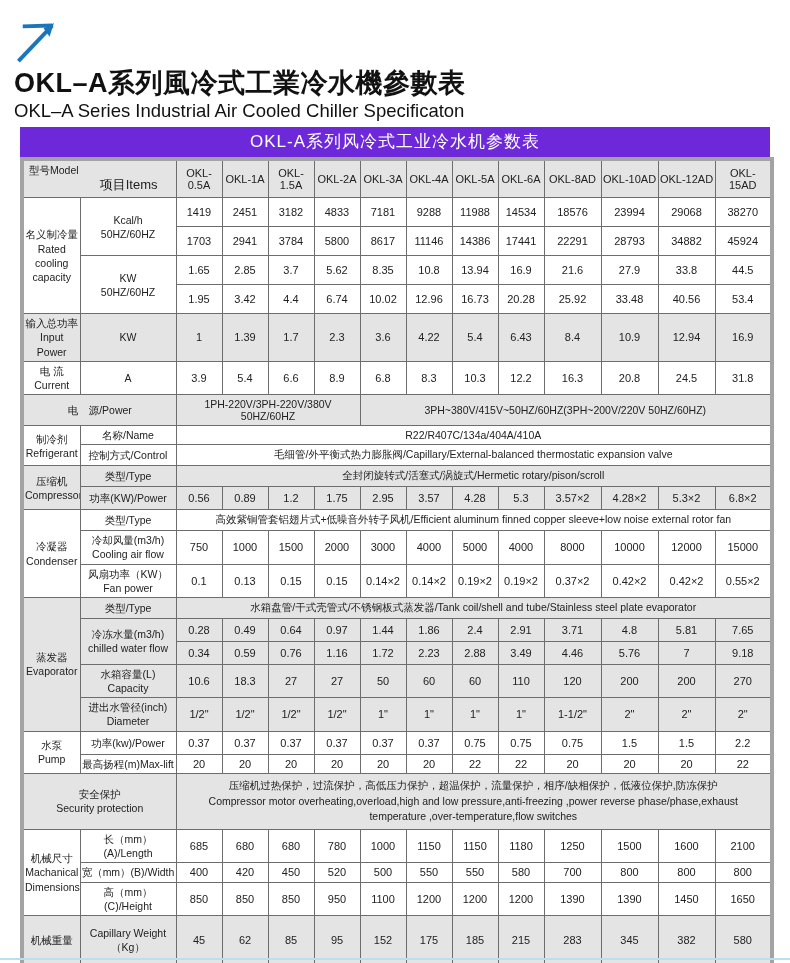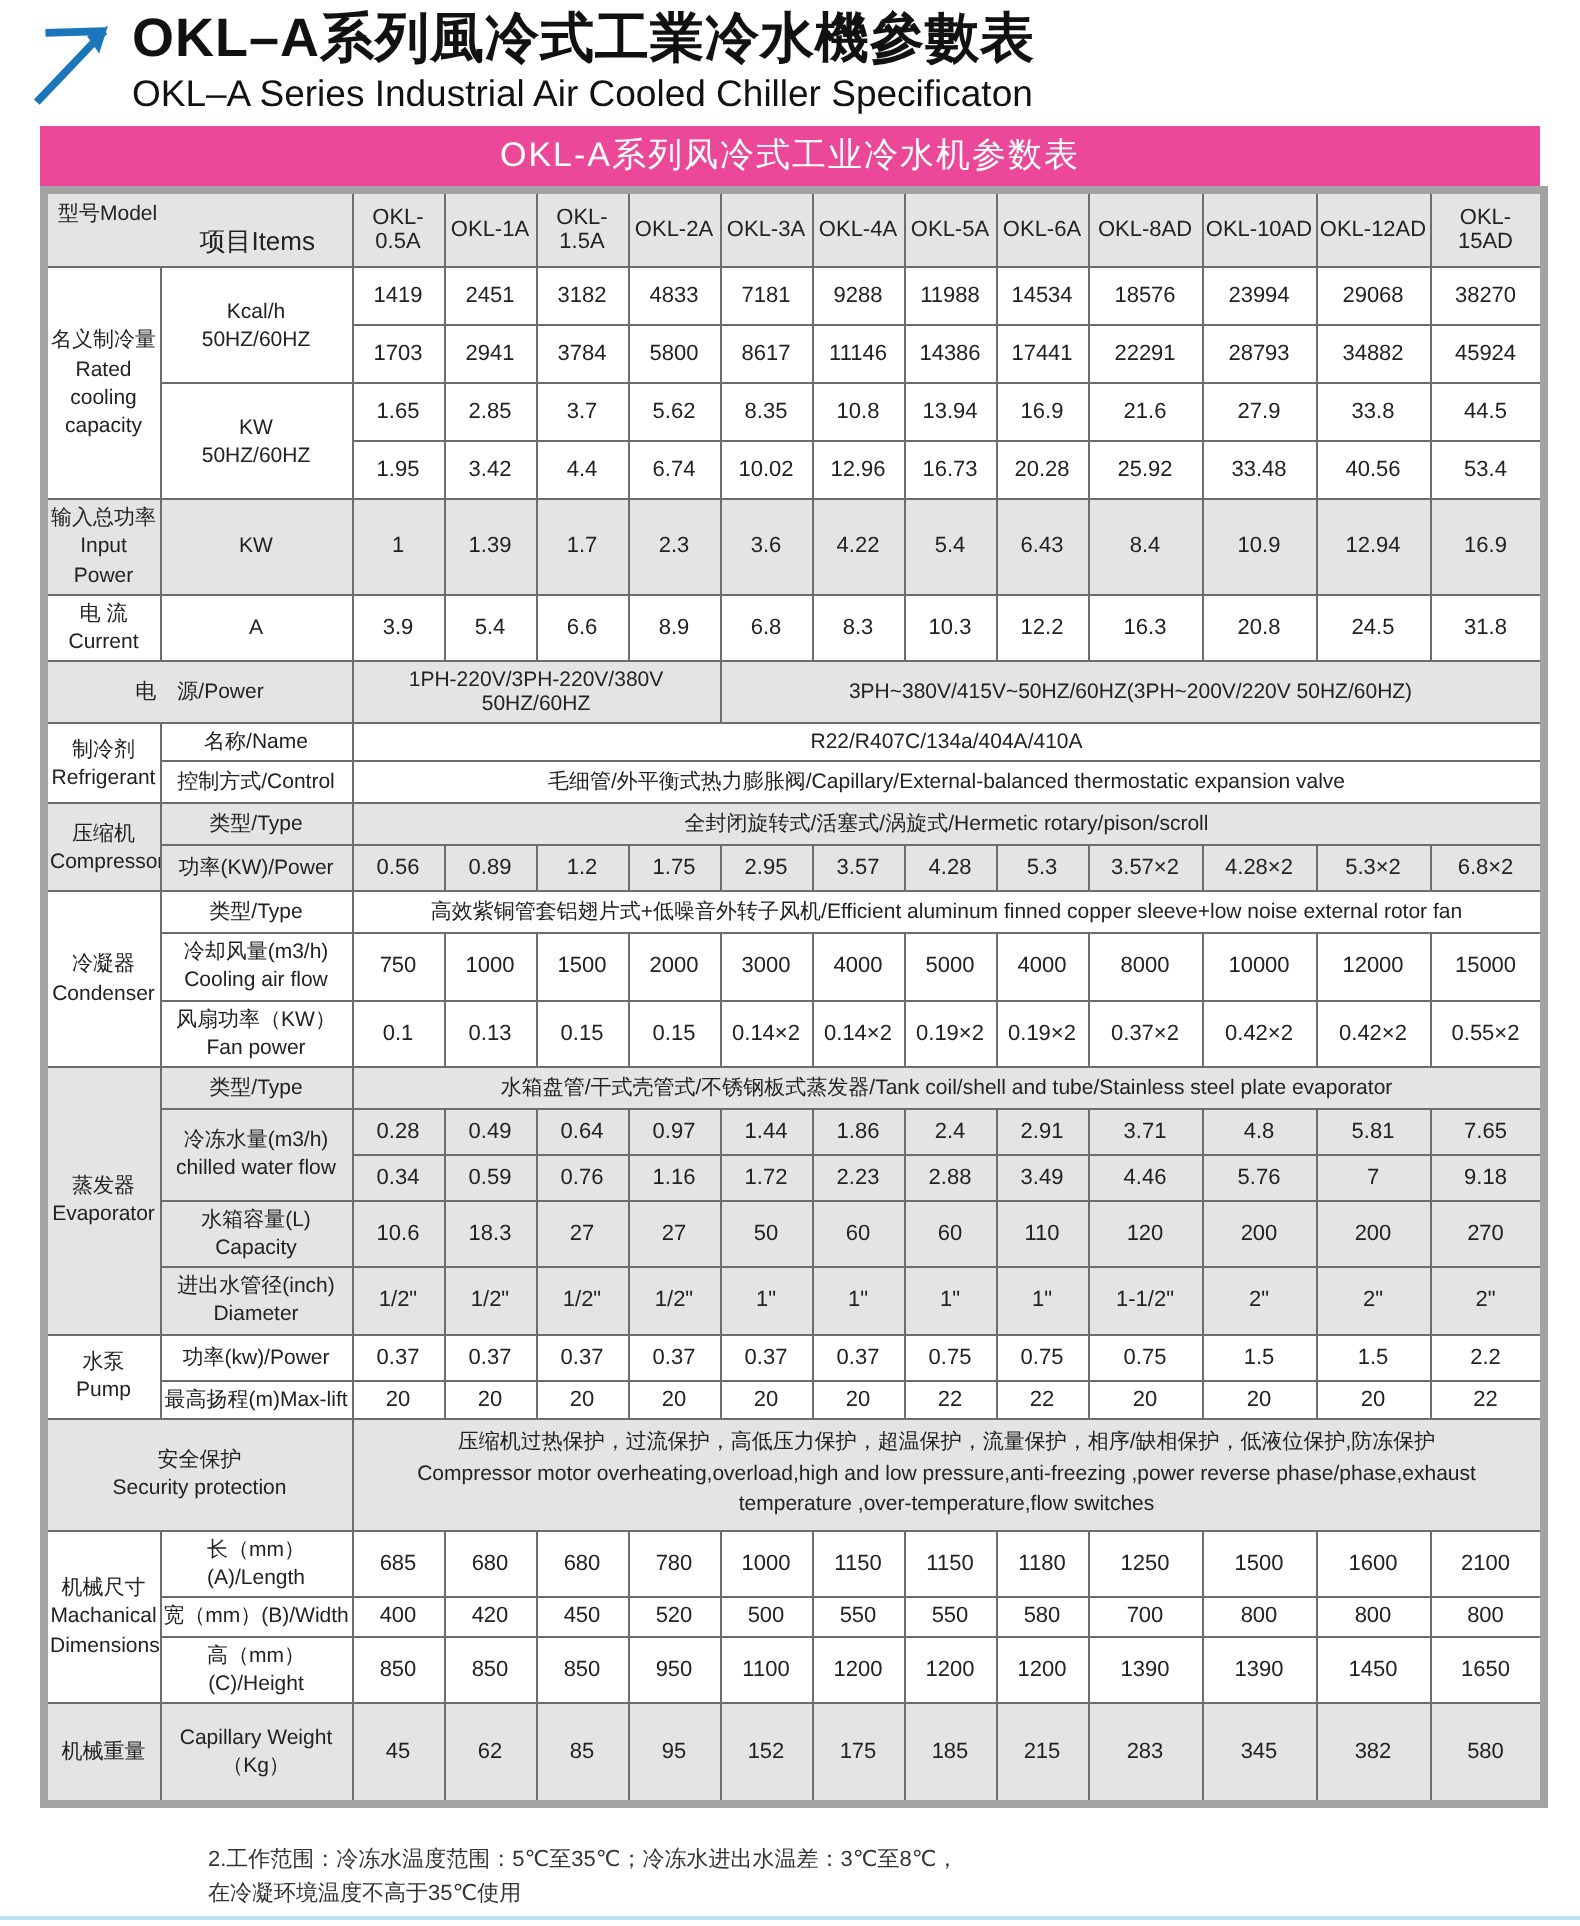--- a/index.html
+++ b/index.html
@@ -3,28 +3,28 @@
 <meta charset="utf-8">
 <style>
   * { box-sizing: border-box; margin: 0; padding: 0; }
   html,body { background:#fff; }
   body {
     width: 790px; height: 963px; position: relative; overflow: hidden;
     font-family: "Liberation Sans", "DejaVu Sans", sans-serif;
     color: #222;
   }
   
-  .hdr { display:flex; align-items:flex-start; padding:4px 14px 0 8px; }
+  .hdr { display:flex; align-items:flex-start; padding:14px 14px 0 8px;flex-direction:column; }
   .logo { width:52px; height:52px; flex:0 0 52px; margin-top:2px; }
   .titles { padding-left:6px; }
   .title-cn { font-size:27px; font-weight:bold; color:#111; letter-spacing:0.5px; line-height:1.15; }
   .title-en { font-size:18.5px; color:#111; line-height:1.2; margin-top:1px; }
   
   .banner {
-    margin:5px 20px 0 20px; height:30px; background:#ec4899;
+    margin:5px 20px 0 20px; height:30px; background:#6d28d9;
     color:#fff; font-size:17px; text-align:center; line-height:30px;
     letter-spacing:1px;
   }
   
   table.spec {
     margin:0 20px; width:750px; border-collapse:collapse; table-layout:fixed;
     font-size:11px; color:#222;
     border:4px solid #a3a3a3;
   }
   table.spec td, table.spec th {

